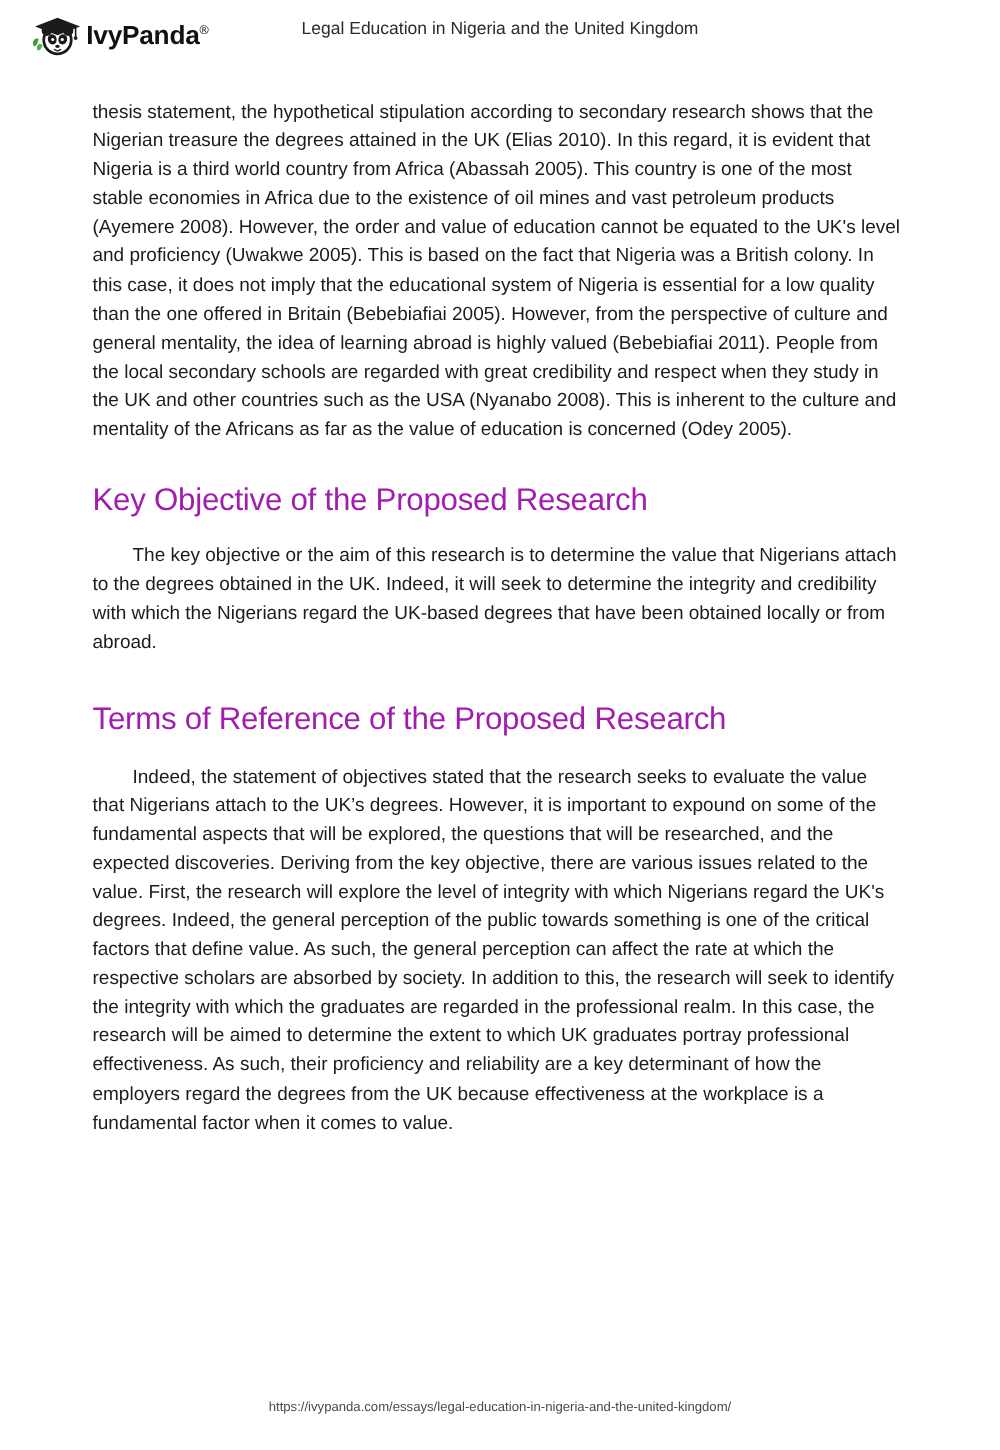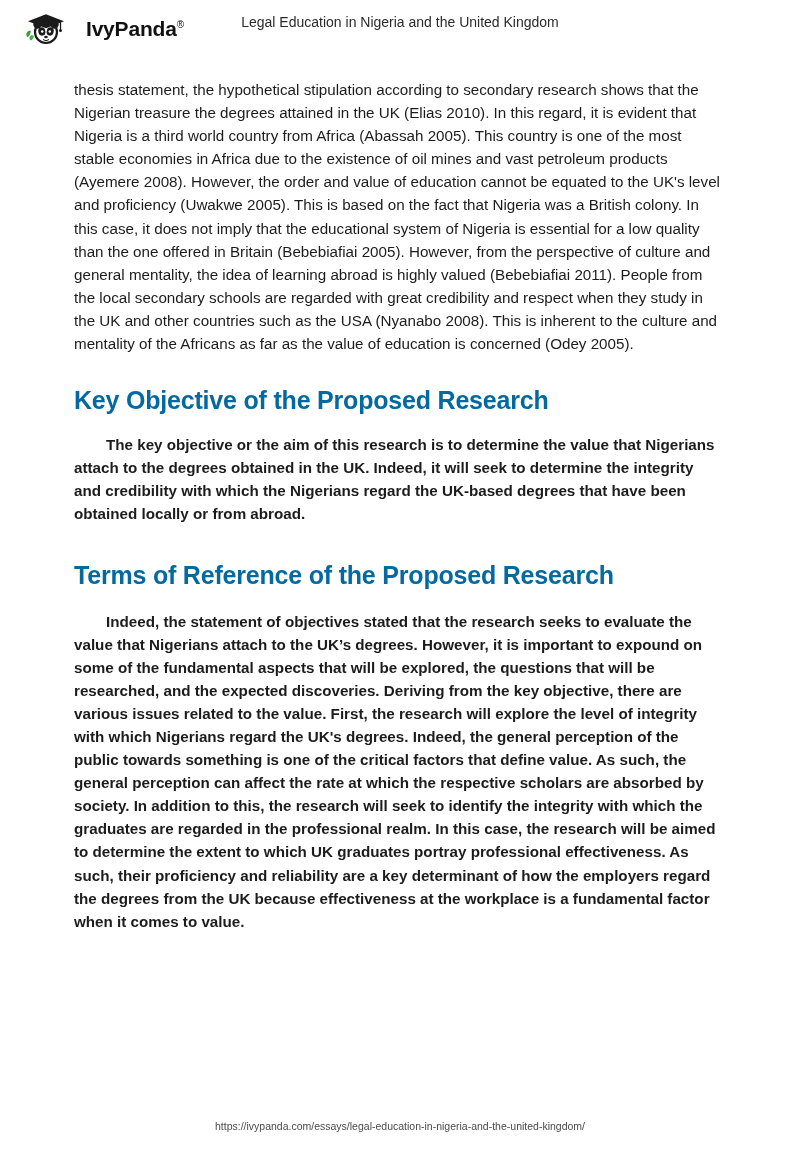--- a/index.html
+++ b/index.html
@@ -32,21 +32,21 @@
     height: 58px;
     display: flex;
     align-items: center;
     padding: 0 24px;
     box-sizing: border-box;
   }
 
   .brand {
     display: flex;
     align-items: center;
-    gap: 20px;
+    gap: 3px;
     flex: 0 0 auto;
   }
 
   .brand-logo {
     width: 42px;
     height: 34px;
     position: relative;
     flex: 0 0 auto;
   }
 
@@ -87,27 +87,26 @@
   p.body-text {
     font-size: 15.2px;
     line-height: 1.52;
     color: #1c1c1c;
     margin: 12px 0 16px 0;
     text-align: left;
   }
 
   p.indent {
     text-indent: 32px;
-    font-weight: bold;
   }
 
   h2.section-heading {
     font-size: 25px;
-    font-weight: bold;
-    color: #0369a1;
+    font-weight: normal;
+    color: #a21caf;
     margin: 30px 0 18px 0;
     line-height: 1.2;
     letter-spacing: -0.2px;
   }
 
   h2.section-heading.second {
     margin-top: 34px;
     margin-bottom: 20px;
   }
 

